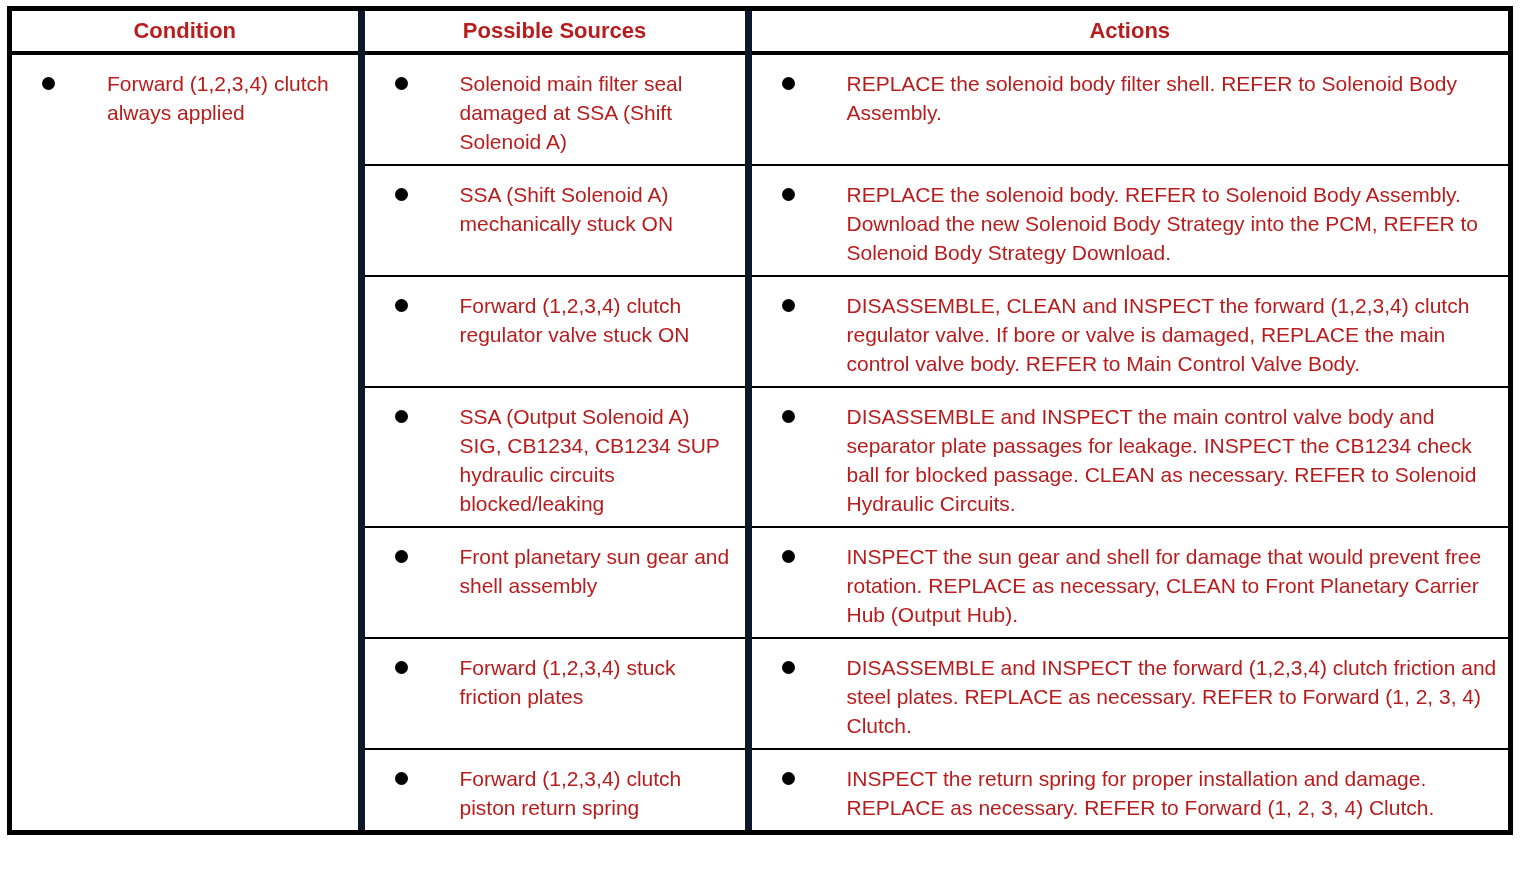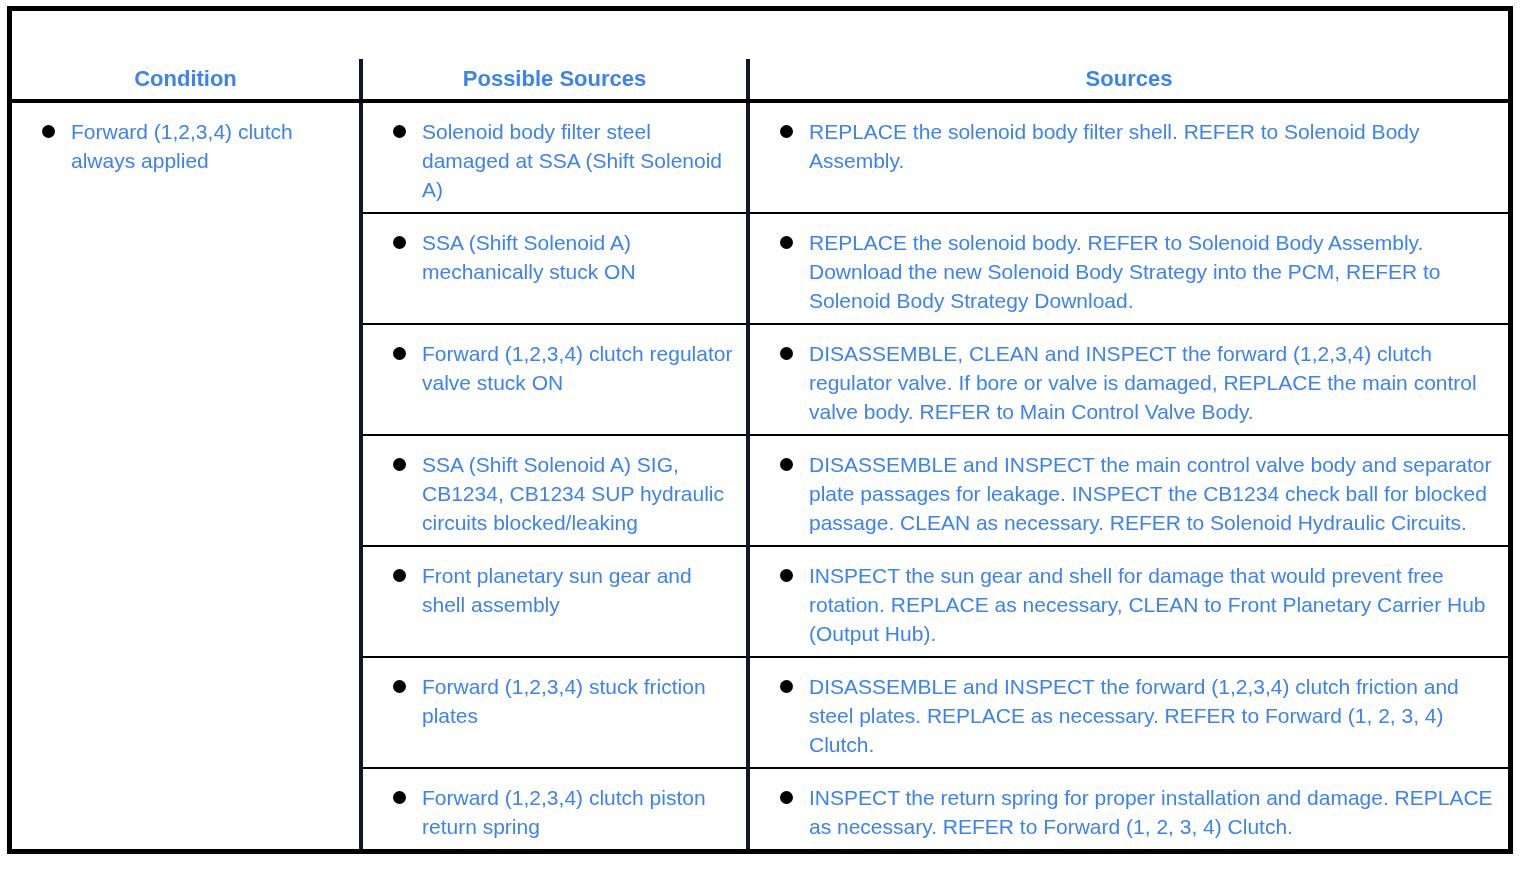--- a/index.html
+++ b/index.html
@@ -15,41 +15,40 @@
     border: 5px solid #000;
     background: #fff;
   }
   table.diag {
     border-collapse: collapse;
     width: 100%;
     table-layout: fixed;
     font-family: "Liberation Sans", sans-serif;
     font-size: 21px;
     line-height: 29px;
-    color: #3b82f6;
-    margin-top: 48px;
+    color: #b91c1c;
   }
   col.c1 { width: 349px; }
   col.c2 { width: 387px; }
   col.c3 { width: auto; }
   th {
     font-size: 22px;
     font-weight: bold;
     text-align: center;
     padding: 5px 4px 6px 4px;
     border-bottom: 4px solid #000;
     background: #fff;
   }
-  th.sep, td.sep { border-left: 4px solid #0f172a; }
+  th.sep, td.sep { border-left: 7px solid #0f172a; }
   td {
     vertical-align: top;
     padding: 14px 8px 8px 0;
   }
   tbody tr + tr td { border-top: 2px solid #000; }
-  .li { display: flex; align-items: flex-start; }
+  .li { display: flex; align-items: flex-start; gap: 36px; }
   .bullet {
     flex: none;
     width: 13px;
     height: 13px;
     border-radius: 50%;
     background: #000;
     margin: 8px 16px 0 30px;
   }
   .txt { flex: 1 1 auto; }
 </style>
@@ -60,35 +59,35 @@
   <table class="diag">
     <colgroup>
       <col class="c1">
         <col class="c2">
         <col class="c3">
     </colgroup>
     <thead>
       <tr>
         <th>Condition</th>
         <th class="sep">Possible Sources</th>
-        <th class="sep">Sources</th>
+        <th class="sep">Actions</th>
       </tr>
     </thead>
     <tbody>
       <tr>
         <td rowspan="7">
           <div class="li">
             <span class="bullet"></span>
             <span class="txt">Forward (1,2,3,4) clutch always applied</span>
           </div>
         </td>
         <td class="sep">
           <div class="li">
             <span class="bullet"></span>
-            <span class="txt">Solenoid body filter steel damaged at SSA (Shift Solenoid A)</span>
+            <span class="txt">Solenoid main filter seal damaged at SSA (Shift Solenoid A)</span>
           </div>
         </td>
         <td class="sep">
           <div class="li">
             <span class="bullet"></span>
             <span class="txt">REPLACE the solenoid body filter shell. REFER to Solenoid Body Assembly.</span>
           </div>
         </td>
       </tr>
       <tr>
@@ -116,21 +115,21 @@
           <div class="li">
             <span class="bullet"></span>
             <span class="txt">DISASSEMBLE, CLEAN and INSPECT the forward (1,2,3,4) clutch regulator valve. If bore or valve is damaged, REPLACE the main control valve body. REFER to Main Control Valve Body.</span>
           </div>
         </td>
       </tr>
       <tr>
         <td class="sep">
           <div class="li">
             <span class="bullet"></span>
-            <span class="txt">SSA (Shift Solenoid A) SIG, CB1234, CB1234 SUP hydraulic circuits blocked/leaking</span>
+            <span class="txt">SSA (Output Solenoid A) SIG, CB1234, CB1234 SUP hydraulic circuits blocked/leaking</span>
           </div>
         </td>
         <td class="sep">
           <div class="li">
             <span class="bullet"></span>
             <span class="txt">DISASSEMBLE and INSPECT the main control valve body and separator plate passages for leakage. INSPECT the CB1234 check ball for blocked passage. CLEAN as necessary. REFER to Solenoid Hydraulic Circuits.</span>
           </div>
         </td>
       </tr>
       <tr>

